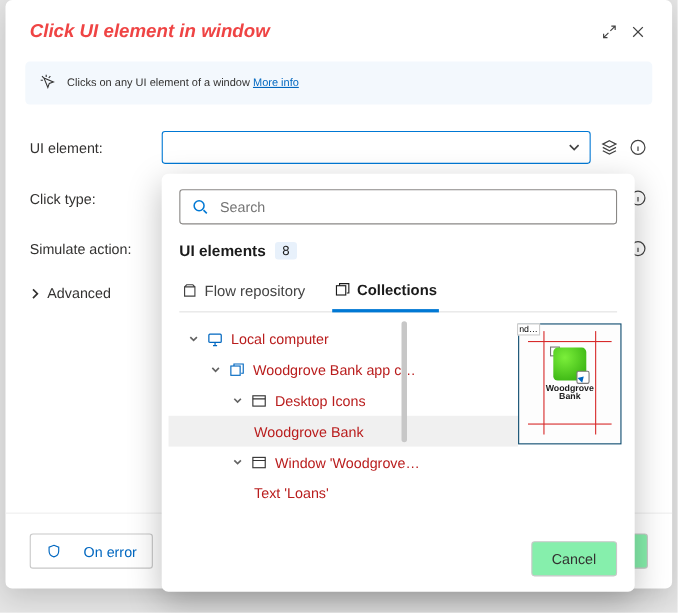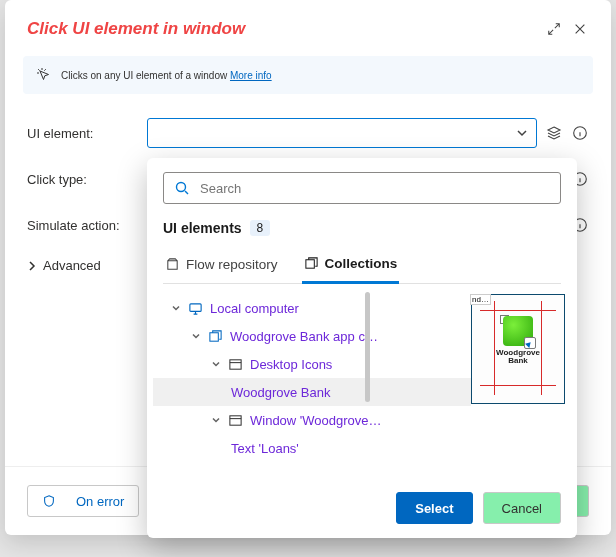--- a/index.html
+++ b/index.html
@@ -61,21 +61,21 @@
   .counter .badge { background:#e8f1fb; color:#1b1b1b; font-size:12px;
     padding:1px 7px; border-radius:3px;}
 
   .tabs { display:flex; gap:22px; margin:4px 16px 0 16px; border-bottom:1px solid #e1e1e1;}
   .tab { display:flex; align-items:center; gap:6px; font-size:13.5px; color:#424242;
     padding:8px 2px 10px 2px; cursor:pointer;}
   .tab svg { width:15px;height:15px; }
   .tab.active { color:#1b1b1b; font-weight:600; border-bottom:3px solid #0078d4; margin-bottom:-1px;}
 
   .tree-wrap { flex:1; display:flex; padding:10px 12px 0 6px; overflow:hidden; position:relative;}
-  .tree { flex:1; overflow:hidden; font-size:13px; color:#6d28d9;}
+  .tree { flex:1; overflow:hidden; font-size:13px; color:#b91c1c;}
   .tree .node { display:flex; align-items:center; gap:7px; height:28px; padding-right:6px; cursor:pointer;
     border-radius:0;}
   .tree .node.selected { background:#f0f0f0;}
   .tree .caret { width:10px;height:10px; display:flex; color:#636363;}
   .tree .ic { width:15px;height:15px; }
   .ind1{padding-left:18px} .ind2{padding-left:38px} .ind3{padding-left:58px}
   .ind4{padding-left:78px}
   .tree .text{ white-space:nowrap; overflow:hidden; text-overflow:ellipsis; }
 
   .scrollbar { position:absolute; left:218px; top:8px; width:5px; height:110px;
@@ -305,16 +305,15 @@
         <span class="chk"></span>
         <div class="glob">
             <span class="arrow"></span>
           </div>
         <div class="tlabel"><span>Woodgrove</span><br><span>Bank</span></div>
       </div>
     </div>
   </div>
 
   <div class="picker-footer">
-    <div class="btn btn-primary">Select</div>
     <div class="btn btn-secondary">Cancel</div>
   </div>
 </div>
 
 </body></html>

